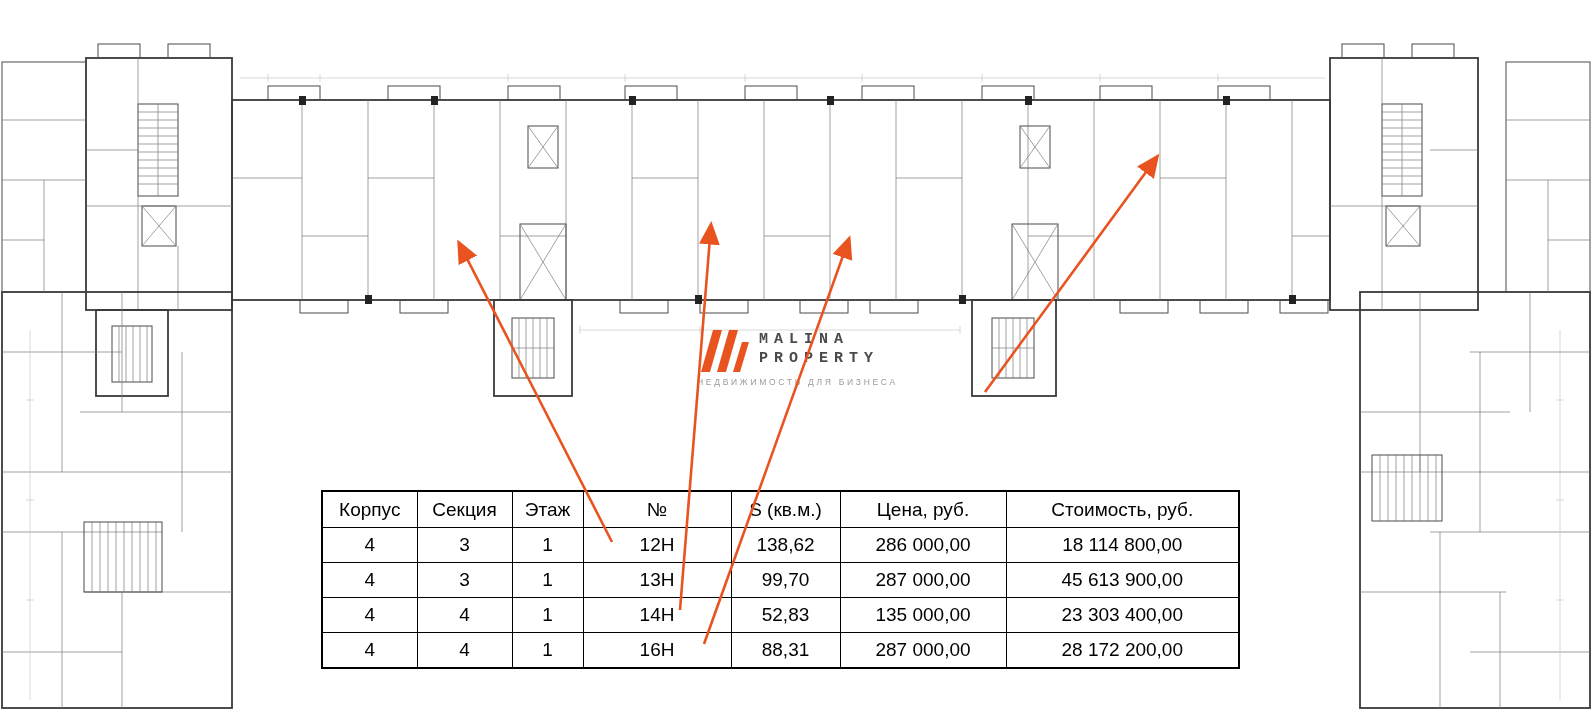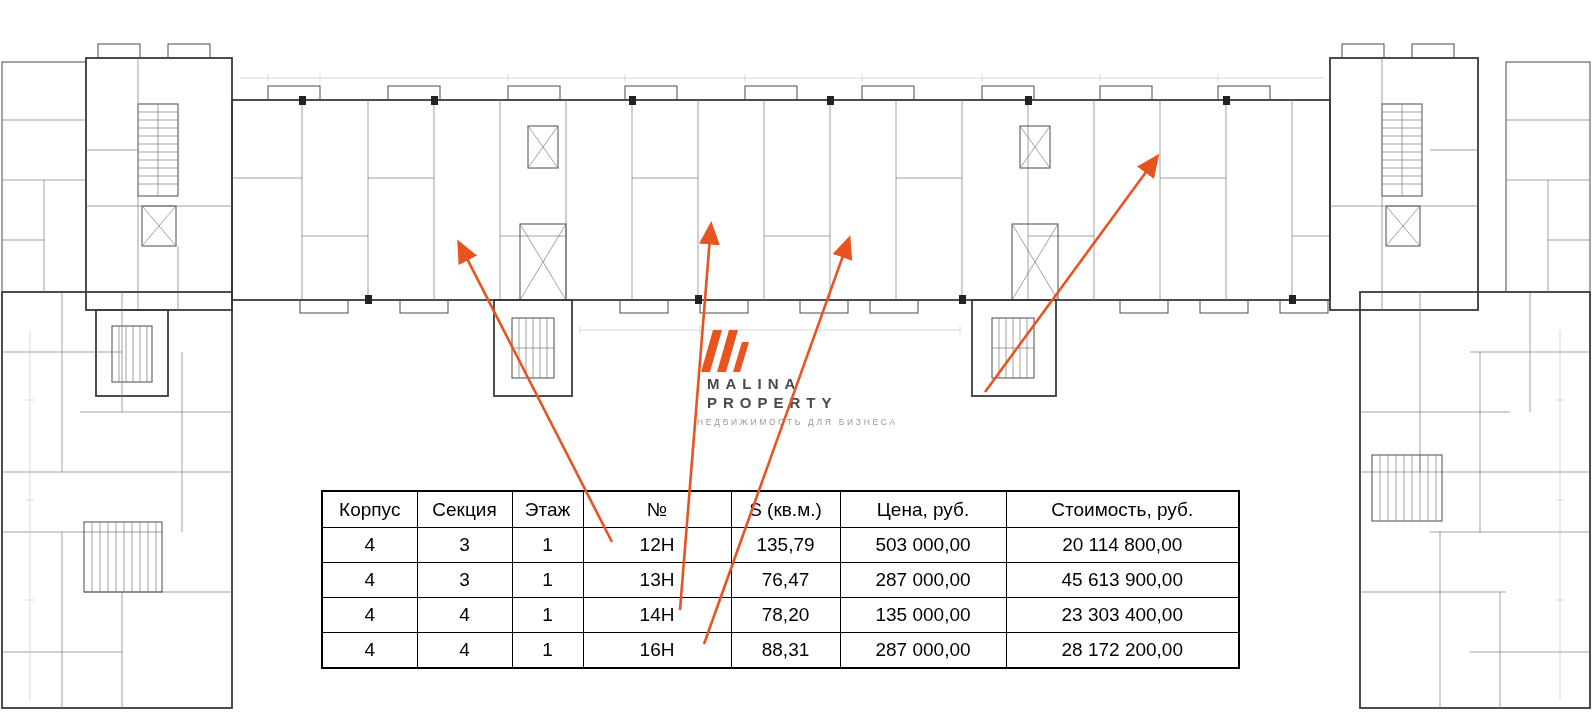--- a/index.html
+++ b/index.html
@@ -22,21 +22,21 @@
   }
   .price-table td,.price-table th{
     border:1.5px solid #000;text-align:center;vertical-align:middle;
     padding:0;font-weight:normal;white-space:nowrap;margin-left:27px;
   }
   .price-table{border:2.5px solid #000;}
   .price-table tr.hdr td{height:35px;}
   .price-table tr.row td{height:34px;}
   
   .logo{position:absolute;left:697px;top:328px;z-index:2;display:flex;flex-direction:column;}
-  .logo-top{display:flex;flex-direction:column;align-items:flex-start;}
+  .logo-top{display:flex;align-items:flex-start;font-family:Liberation Mono, monospace;}
   .logo-words{display:flex;flex-direction:column;margin-left:10px;margin-top:2px;}
   .logo-word{font-size:15px;font-weight:bold;color:#4a4a4a;letter-spacing:6px;line-height:19px;}
   .logo-tagline{font-size:8.5px;color:#9a9a9a;letter-spacing:2.7px;margin-top:5px;white-space:nowrap;}
   
   .arrows{position:absolute;left:0;top:0;z-index:3;pointer-events:none;}
 </style>
 </head>
 <body>
 
 <div class="stage">
@@ -161,39 +161,39 @@
         <td>№</td>
         <td>S (кв.м.)</td>
         <td>Цена, руб.</td>
         <td>Стоимость, руб.</td>
       </tr>
       <tr class="row">
         <td>4</td>
         <td>3</td>
         <td>1</td>
         <td>12Н</td>
-        <td>135,79</td>
-        <td>503 000,00</td>
-        <td>20 114 800,00</td>
+        <td>138,62</td>
+        <td>286 000,00</td>
+        <td>18 114 800,00</td>
       </tr>
       <tr class="row">
         <td>4</td>
         <td>3</td>
         <td>1</td>
         <td>13Н</td>
-        <td>76,47</td>
+        <td>99,70</td>
         <td>287 000,00</td>
         <td>45 613 900,00</td>
       </tr>
       <tr class="row">
         <td>4</td>
         <td>4</td>
         <td>1</td>
         <td>14Н</td>
-        <td>78,20</td>
+        <td>52,83</td>
         <td>135 000,00</td>
         <td>23 303 400,00</td>
       </tr>
       <tr class="row">
         <td>4</td>
         <td>4</td>
         <td>1</td>
         <td>16Н</td>
         <td>88,31</td>
         <td>287 000,00</td>

